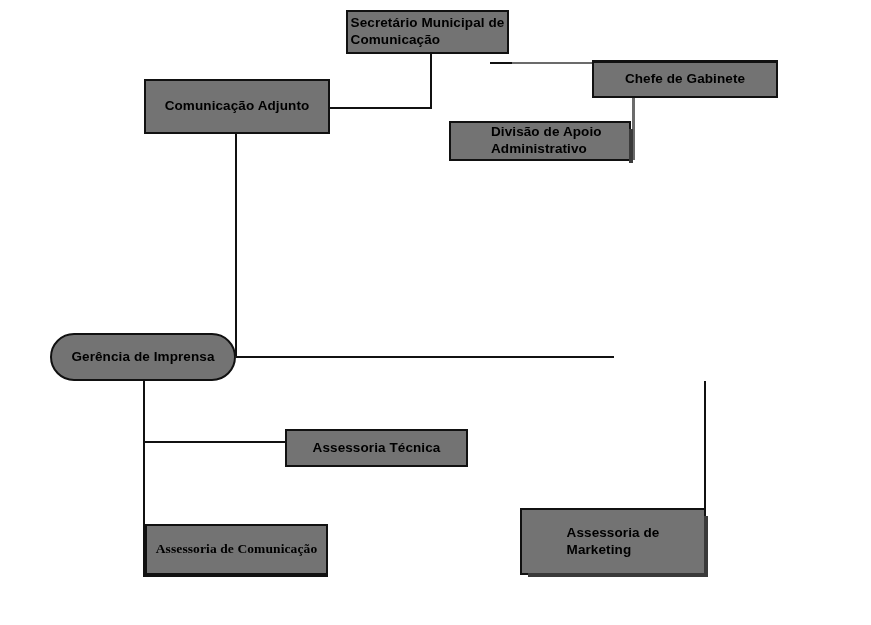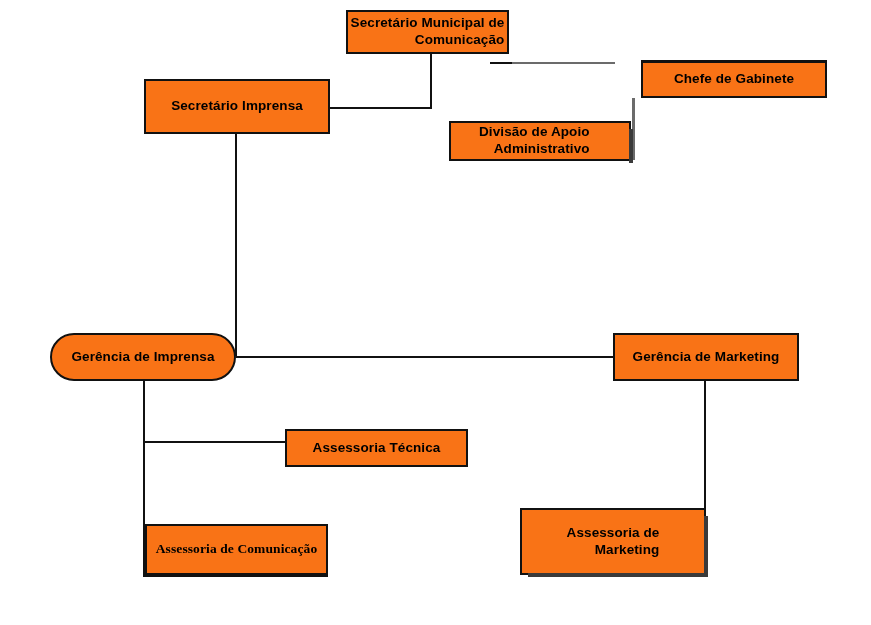--- a/index.html
+++ b/index.html
@@ -14,26 +14,26 @@
     position: relative;
     width: 871px;
     height: 625px;
     background: #ffffff;
     overflow: hidden;
   }
   
   .node {
     position: absolute;
     box-sizing: border-box;
-    background: #f97316;
+    background: #737373;
     border: 2px solid #111111;
     display: flex;
     align-items: center;
     justify-content: center;
-    text-align: right;
+    text-align: left;
     font-size: 13.5px;
     font-weight: bold;
     color: #000000;
     letter-spacing: 0.1px;
     line-height: 1.25;
     z-index: 3;
   }
   .node .label {
     display: block;
     white-space: pre-line;
@@ -106,40 +106,37 @@
 
   <div class="conn h" style="left:143px; top:441px; width:144px;"></div>
 
   <div class="conn v" style="left:704px; top:381px; height:140px;"></div>
 
   <div class="node" style="left:346px; top:10px; width:163px; height:44px;">
     <span class="label">Secretário Municipal de
 Comunicação</span>
   </div>
 
-  <div class="node heavy-top" style="left:641px; top:60px; width:186px; height:38px;">
+  <div class="node heavy-top" style="left:592px; top:60px; width:186px; height:38px;">
     <span class="label">Chefe de Gabinete</span>
   </div>
 
   <div class="node" style="left:144px; top:79px; width:186px; height:55px;">
-    <span class="label">Secretário Imprensa</span>
+    <span class="label">Comunicação Adjunto</span>
   </div>
 
-  <div class="node align-left shadow-r" style="left:449px; top:121px; width:182px; height:40px; padding-left:28px;">
+  <div class="node align-left shadow-r" style="left:449px; top:121px; width:182px; height:40px; padding-left:40px;">
     <span class="label">Divisão de Apoio
 Administrativo</span>
   </div>
 
   <div class="node" style="left:50px; top:333px; width:186px; height:48px;border-radius:24px;">
     <span class="label">Gerência de Imprensa</span>
   </div>
 
-  <div class="node" style="left:613px; top:333px; width:186px; height:48px;">
-    <span class="label">Gerência de Marketing</span>
-  </div>
 
   <div class="node" style="left:285px; top:423px; width:183px; height:38px;margin-top:6px;">
     <span class="label">Assessoria  Técnica</span>
   </div>
 
   <div class="node heavy-left heavy-bottom" style="left:143px; top:524px; width:185px; height:53px;">
     <span class="label">Assessoria  de Comunicação</span>
   </div>
 
   <div class="node shadow-r shadow-b" style="left:520px; top:508px; width:186px; height:67px;">

